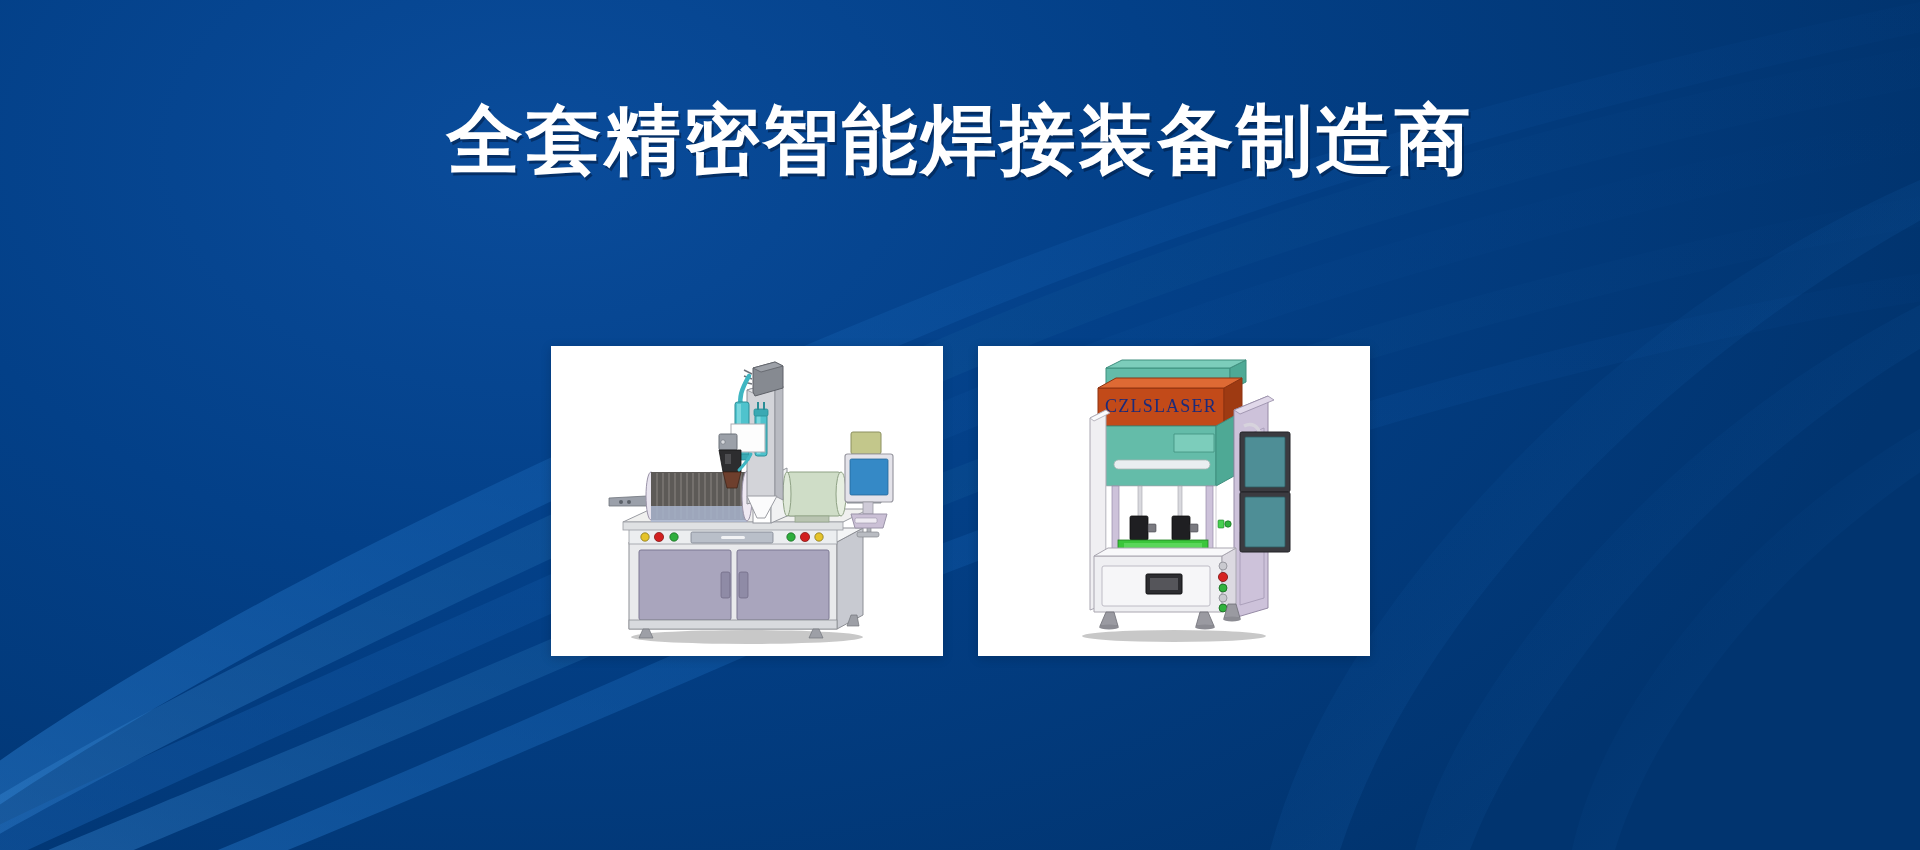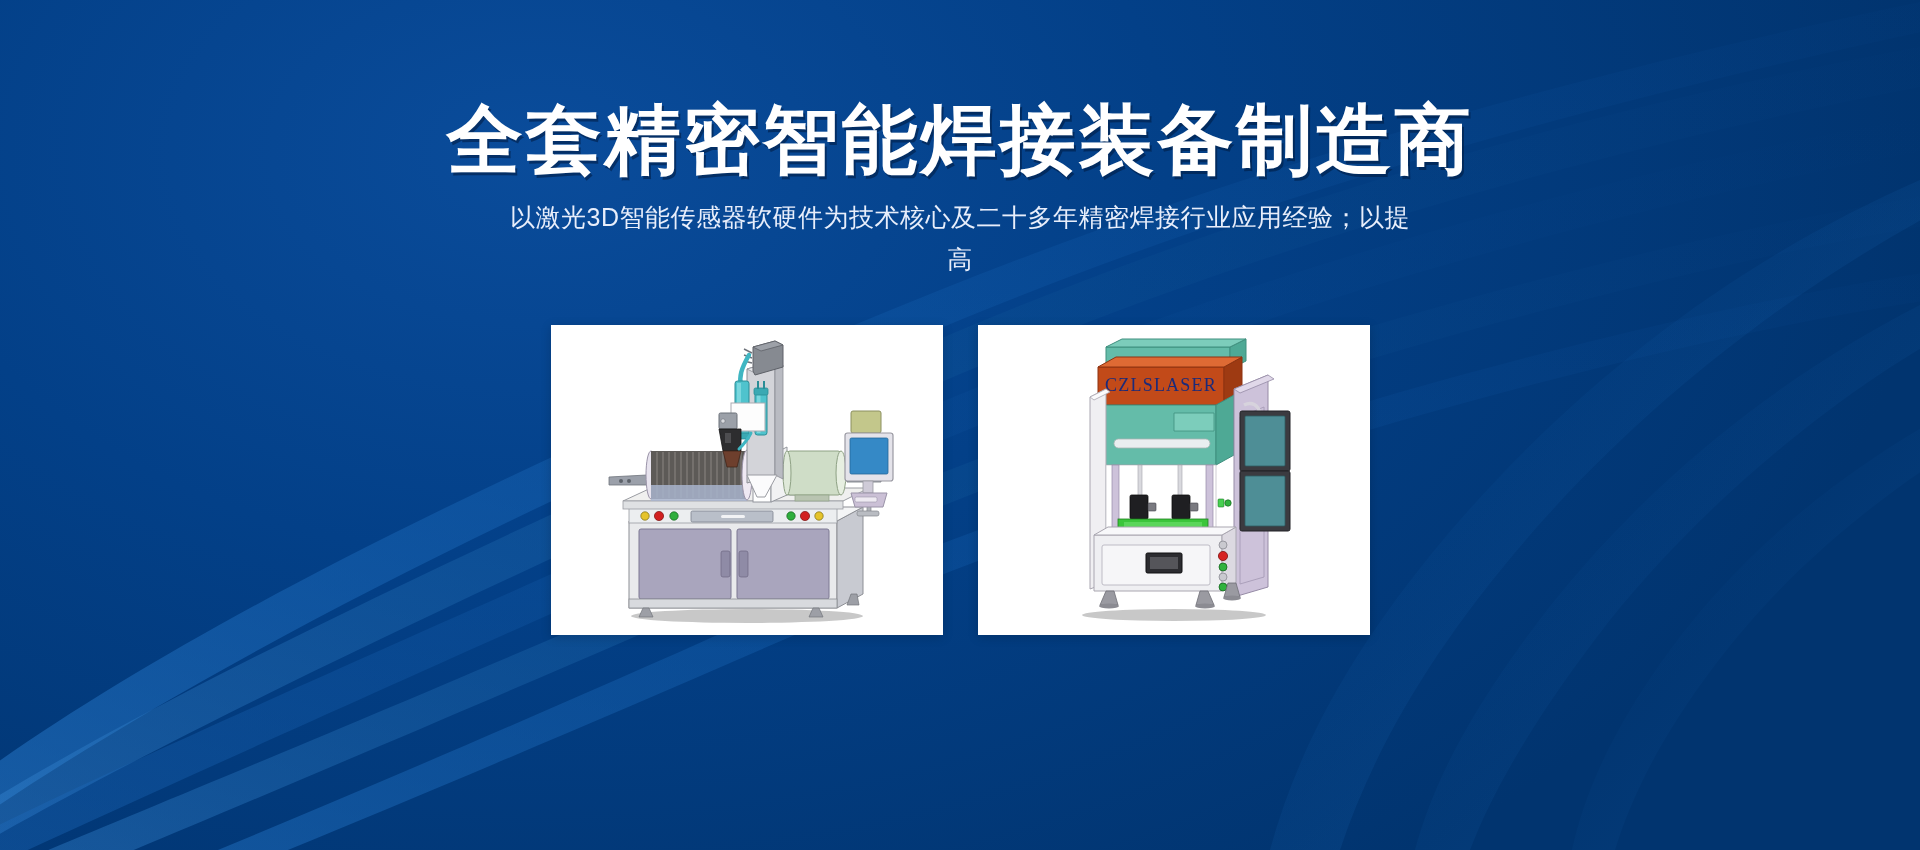--- a/index.html
+++ b/index.html
@@ -44,21 +44,21 @@
 
   .cards{
     position:absolute;left:0;right:0;top:325px;
     display:flex;justify-content:center;gap:35px;
   }
   .card{
     width:392px;height:310px;
     background:#ffffff;
     box-shadow:0 2px 10px rgba(0,0,0,.18);
     position:relative;overflow:hidden;
-    display:flex;align-items:flex-end;justify-content:center;
+    display:flex;align-items:flex-end;justify-content:center;margin-top:21px;
   }
   .card svg{display:block;}
 
   
   .shadowell{fill:#9a9a9a;opacity:.55;}
 </style>
 </head>
 <body>
 
 <div class="stage">
@@ -106,21 +106,20 @@
              L 1470,850 C 1495,785 1540,710 1610,620 C 1715,490 1840,395 1935,340 Z" fill="url(#bandR)" opacity="0.7"></path>
     <path d="M 1935,420 C 1830,480 1740,555 1670,650 C 1615,725 1585,790 1572,850
              L 1615,850 C 1632,795 1662,735 1715,665 C 1785,572 1870,505 1938,460 Z" fill="url(#bandR)" opacity="0.5"></path>
   </svg>
 
   <div class="content">
 
     <h1 class="headline">全套精密智能焊接装备制造商</h1>
 
     <div class="subcopy">
-      <span class="ln">以激光3D智能传感器软硬件为技术核心及二十多年精密焊接行业应用经验；以提高</span>
     </div>
 
     <div class="cards">
 
       <div class="card">
         <svg width="392" height="310" viewBox="0 0 392 310">
           <rect x="0" y="0" width="392" height="310" fill="#ffffff"></rect>
 
           <ellipse class="shadowell" cx="196" cy="291" rx="116" ry="7" opacity="0.35"></ellipse>
 

